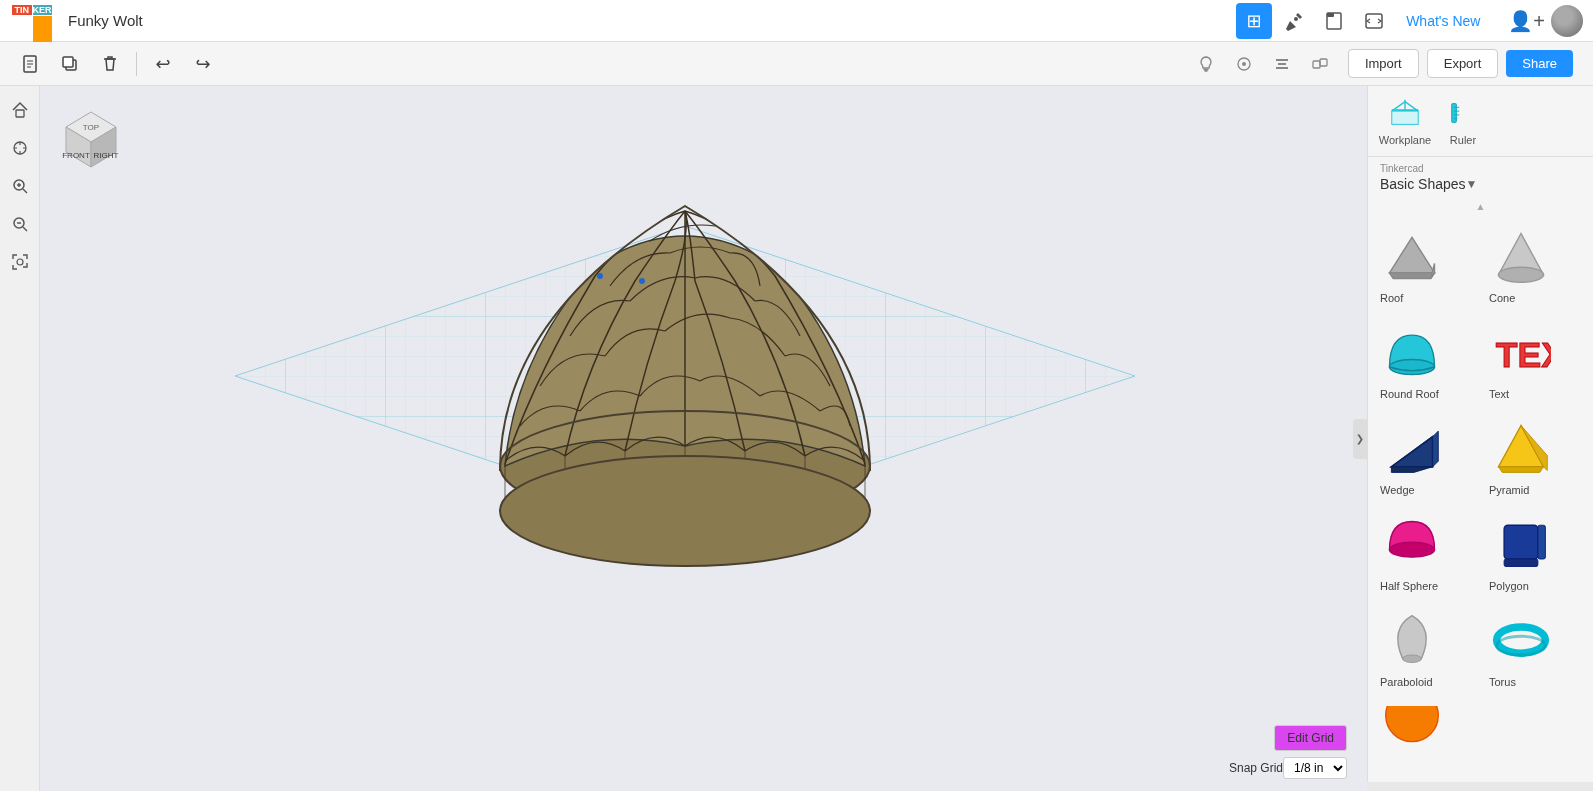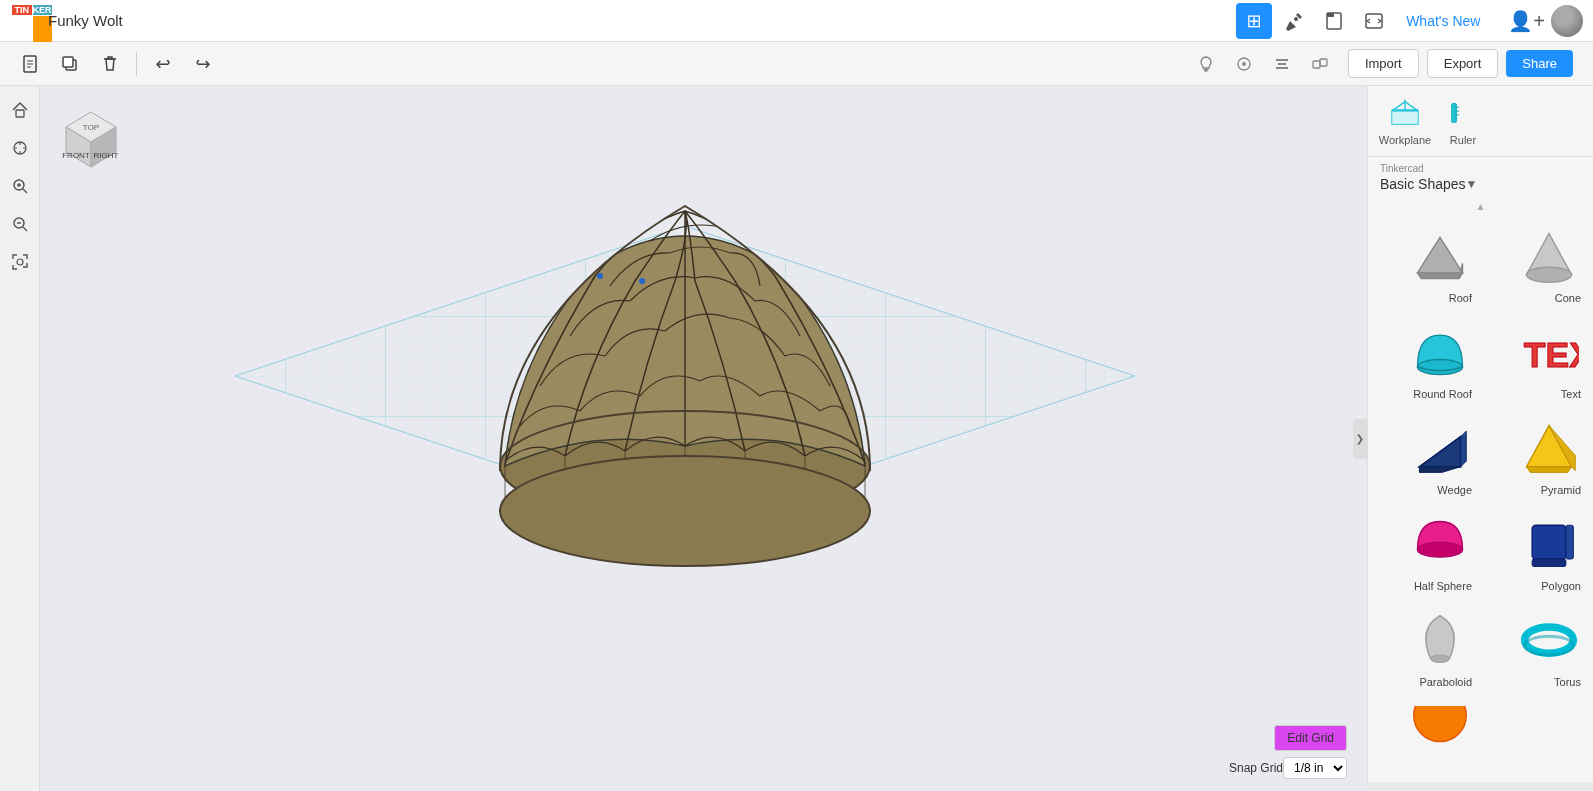--- a/index.html
+++ b/index.html
@@ -11,21 +11,21 @@
       background: #ffffff;
       display: flex;
       align-items: center;
       border-bottom: 1px solid #ddd;
       flex-shrink: 0;
     }
     .logo-area {
       display: flex;
       align-items: center;
       padding: 0 12px;
-      gap: 4px;
+      gap: 24px;
       min-width: 180px;
     }
     .logo-box {
       width: 32px;
       height: 32px;
       display: grid;
       grid-template-columns: 1fr 1fr;
       grid-template-rows: 1fr 1fr;
       gap: 1px;
       font-size: 9px;
@@ -286,21 +286,21 @@
     .shapes-row {
       display: flex;
       gap: 8px;
       margin-bottom: 4px;
       justify-content: space-between;
     }
     .shape-item {
       width: 100px;
       display: flex;
       flex-direction: column;
-      align-items: flex-end;
+      align-items: flex-start;
       padding: 6px 4px;
       border-radius: 4px;
       cursor: pointer;
       gap: 4px;
     }
     .shape-img {
       width: 64px; height: 64px;
       display: flex; align-items: center; justify-content: center;
     }
     .shape-label {

